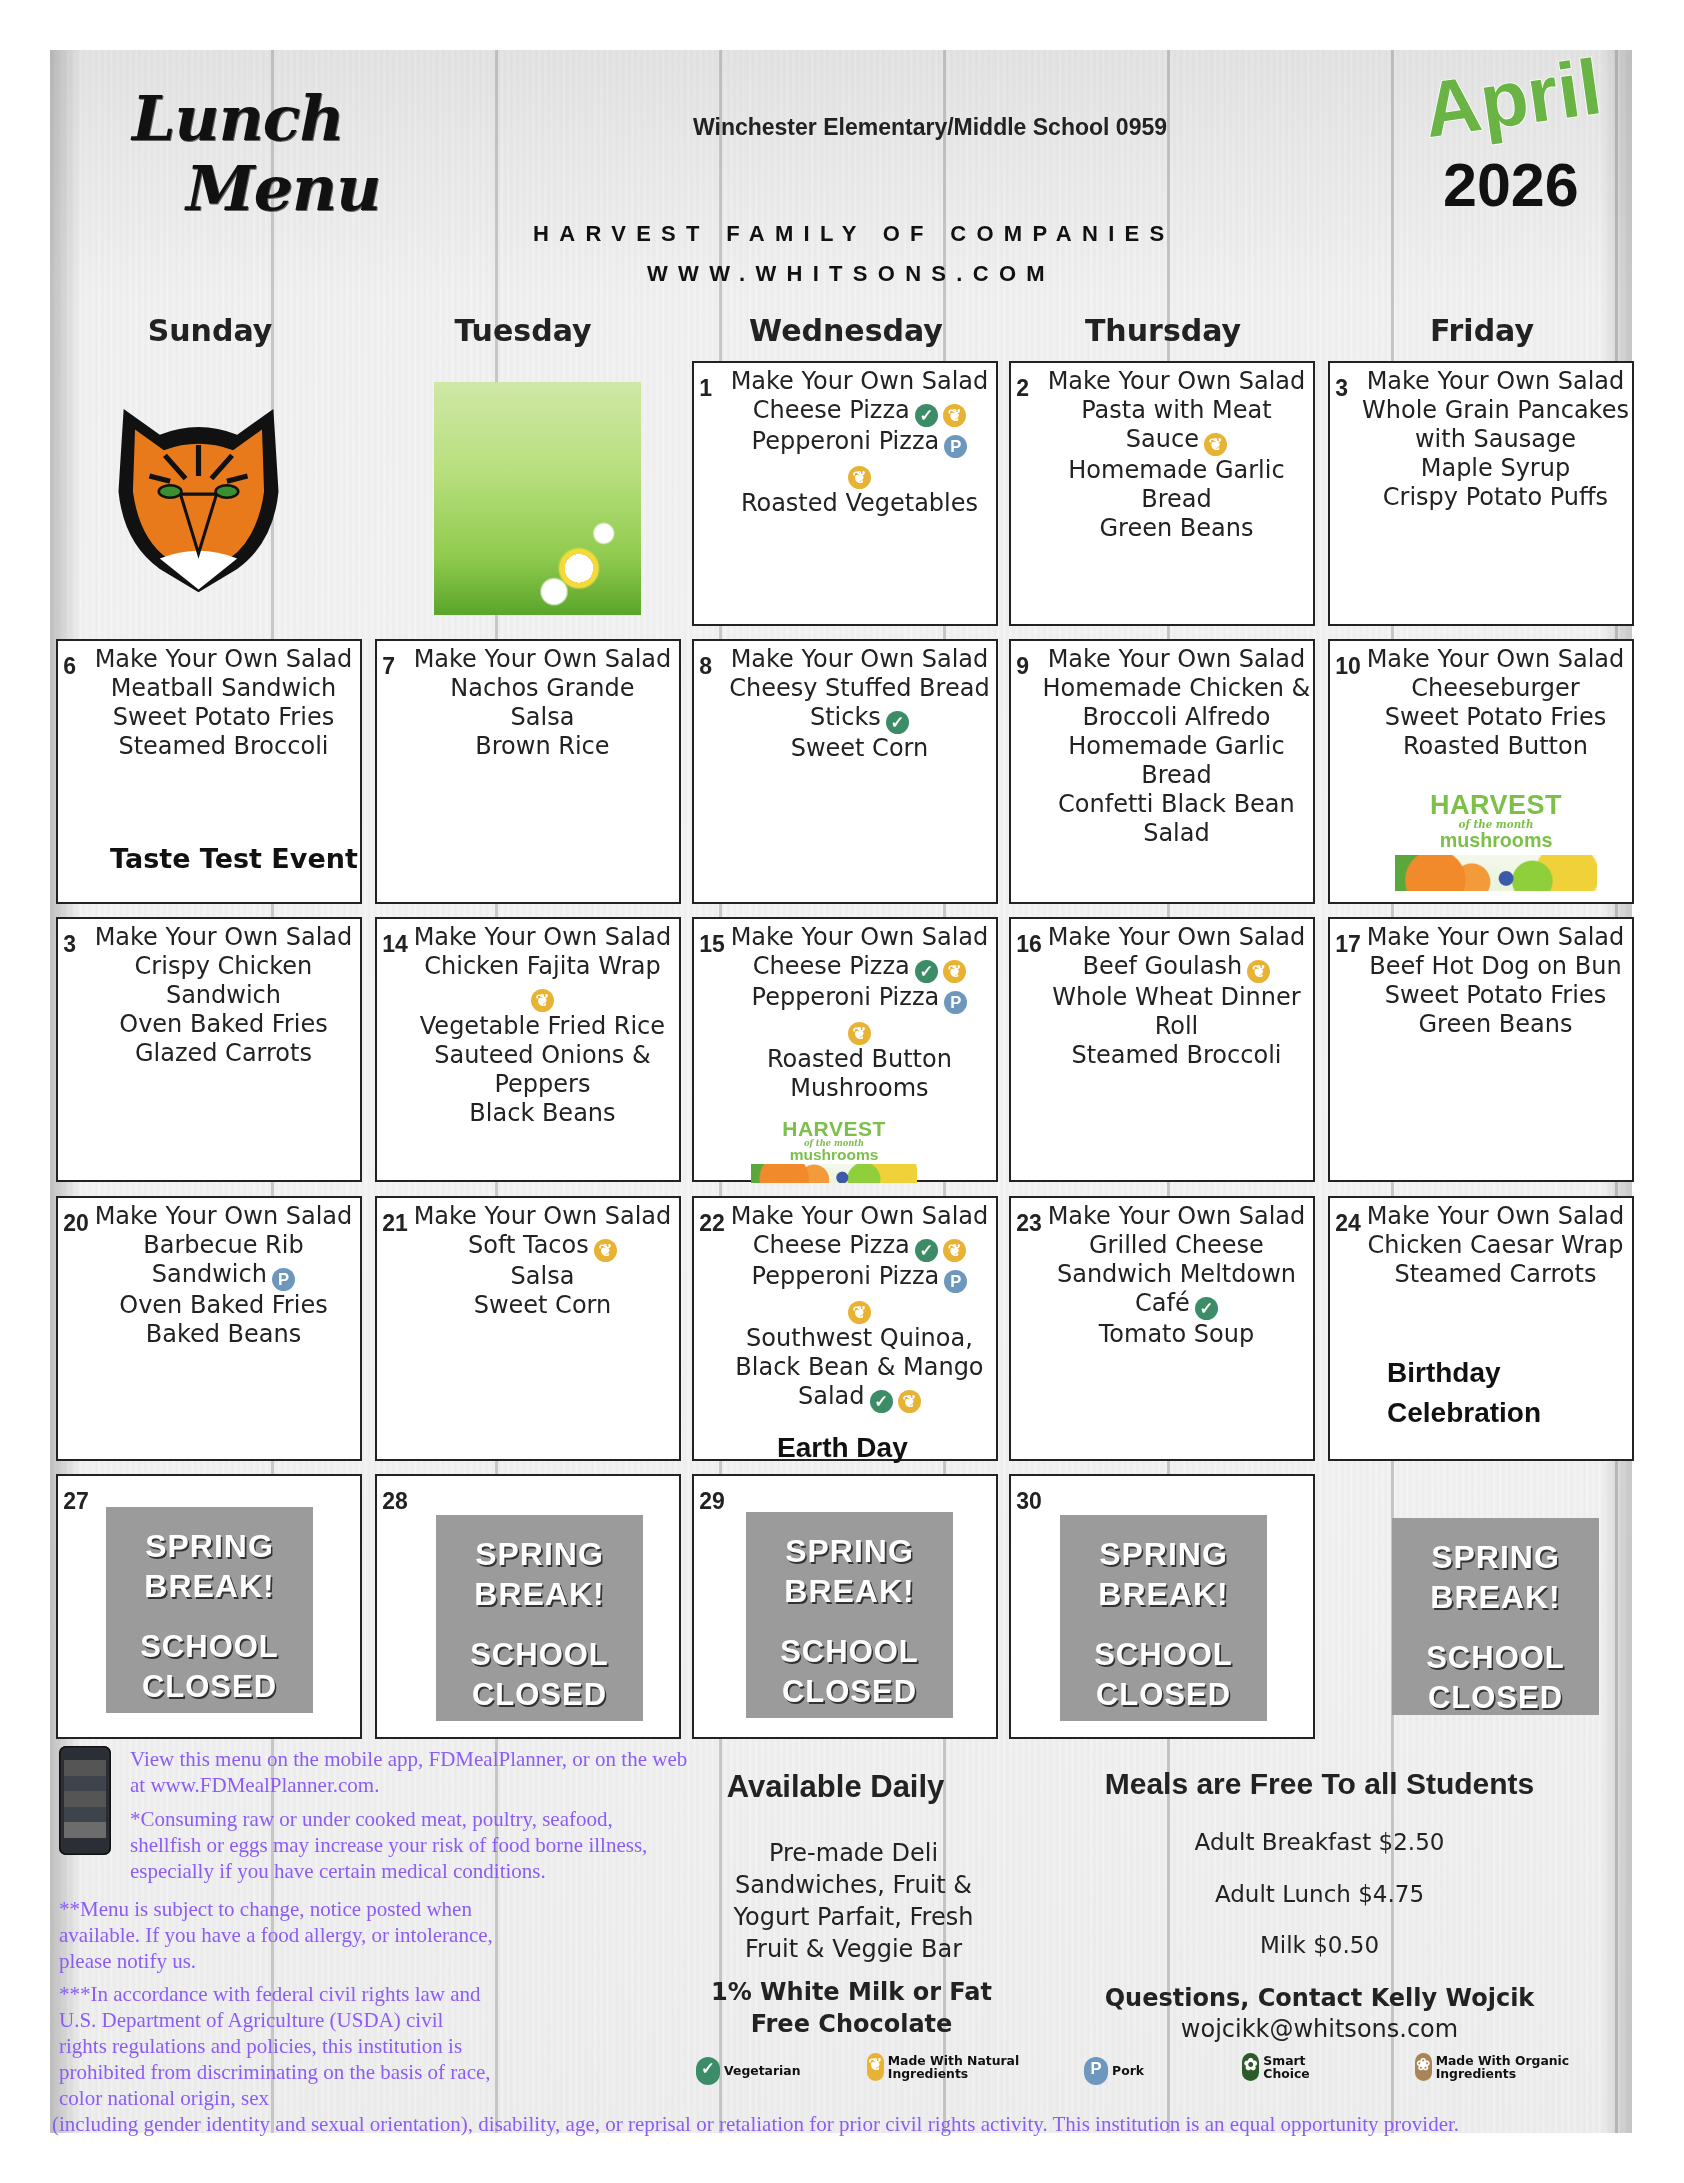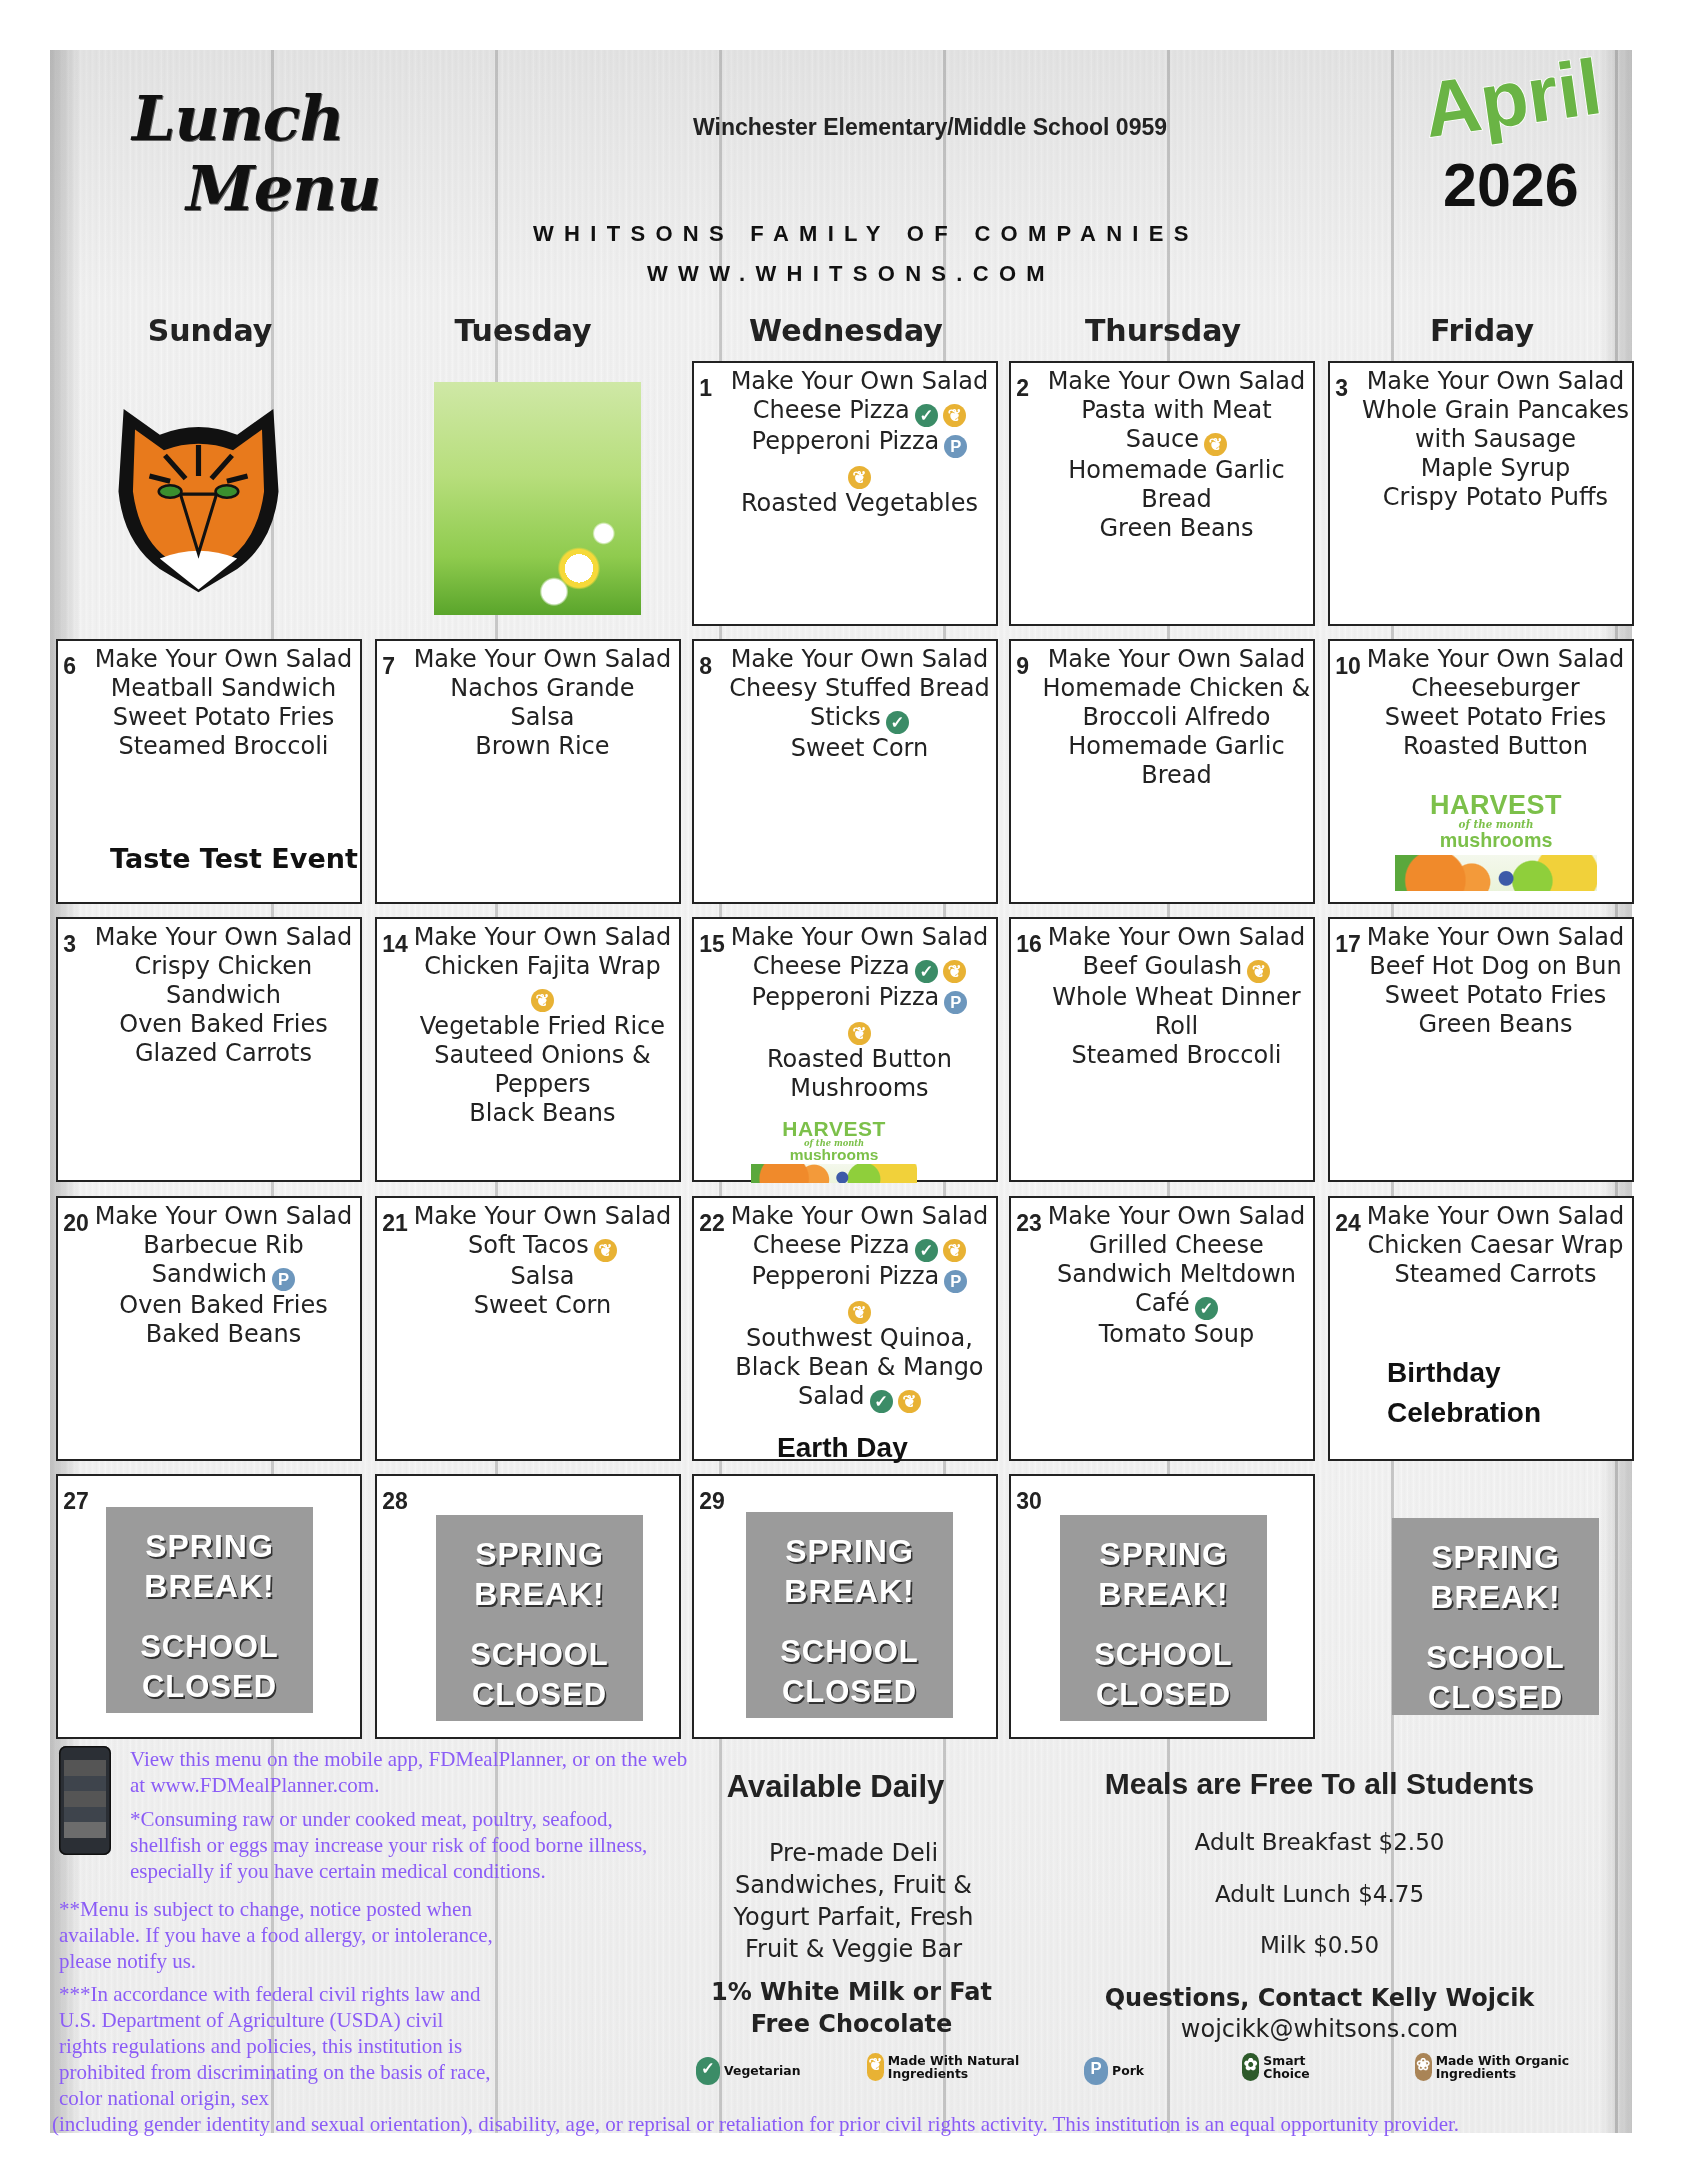--- a/index.html
+++ b/index.html
@@ -66,21 +66,21 @@
   .legend-item .icon { width:24px; height:28px; border-radius:12px; margin:0 4.1px 0 0; }
 </style>
 </head>
 <body>
 
 <div class="page-bg"></div>
 
 <div class="abs title-script" style="left:132px; top:88px;">Lunch</div>
 <div class="abs title-script" style="left:186px; top:158px;">Menu</div>
 <div class="abs school" style="left:693px; top:114px;">Winchester Elementary/Middle School 0959</div>
-<div class="abs company" style="left:533px; top:221px;">WHITSONS FAMILY OF COMPANIES</div>
+<div class="abs company" style="left:533px; top:221px;">HARVEST FAMILY OF COMPANIES</div>
 <div class="abs company" style="left:647px; top:261px;">WWW.WHITSONS.COM</div>
 <div class="abs month" style="left:1431px; top:65px;">April</div>
 <div class="abs year" style="left:1443px; top:150px;">2026</div>
 
 <div class="abs dayname" style="left:56px; top:313px;">Sunday</div>
 <div class="abs dayname" style="left:369px; top:313px;">Tuesday</div>
 <div class="abs dayname" style="left:692px; top:313px;">Wednesday</div>
 <div class="abs dayname" style="left:1009px; top:313px;">Thursday</div>
 <div class="abs dayname" style="left:1328px; top:313px;">Friday</div>
 
@@ -152,20 +152,21 @@
     <span class="item"><span>Cheesy Stuffed Bread Sticks</span><span class="icon veg">✓</span></span>
     <span class="item">Sweet Corn</span>
   </div>
 </div>
 <div class="cell" style="left:1009px; top:639px;">
   <span class="num">9</span>
   <div class="items">
     <span class="item">Make Your Own Salad</span>
     <span class="item">Homemade Chicken &amp; Broccoli Alfredo</span>
     <span class="item">Homemade Garlic Bread</span>
+    <span class="item">Confetti Black Bean Salad</span>
   </div>
 </div>
 <div class="cell" style="left:1328px; top:639px;">
   <span class="num">10</span>
   <div class="items">
     <span class="item">Make Your Own Salad</span>
     <span class="item">Cheeseburger</span>
     <span class="item">Sweet Potato Fries</span>
     <span class="item">Roasted Button</span>
   </div>

